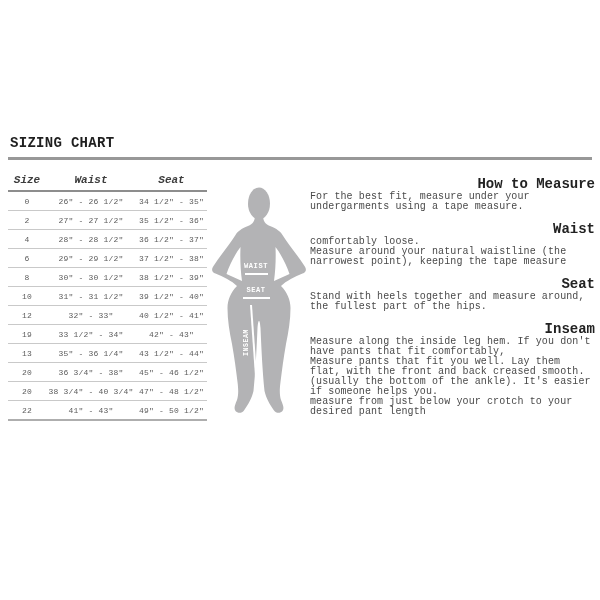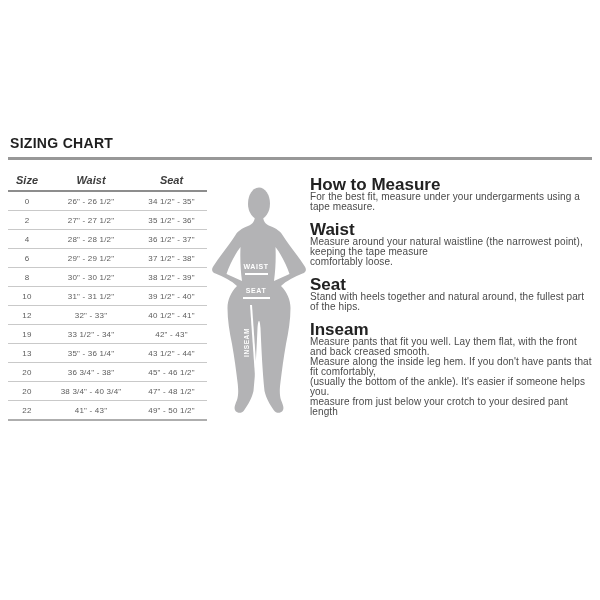--- a/index.html
+++ b/index.html
@@ -1,18 +1,18 @@
 <!DOCTYPE html>
 <html><head>
 <meta charset="utf-8">
 <style>
   html,body { margin:0; padding:0; background:#fff; }
   .canvas {
     position:relative; width:600px; height:600px; background:#ffffff;
-    font-family:Liberation Sans, sans-serif; overflow:hidden;
+    font-family:Liberation Mono, monospace; overflow:hidden;
   }
   .page-title {
     position:absolute; left:10px; top:135px;
     font-size:14px; font-weight:bold; color:#1f1f1f; letter-spacing:.3px;
   }
   .title-rule {
     position:absolute; left:8px; top:157px; width:584px; height:3px;
     background:#989898;
   }
   
@@ -48,21 +48,21 @@
   .waist-underline { left:245px; top:273px; width:23px; }
   .seat-underline  { left:243px; top:297px; width:27px; }
   .inseam-line {
     position:absolute; left:250px; top:305px; width:1.5px; height:91px;
     background:#ffffff; transform:rotate(-4deg); transform-origin:top center;
   }
   
   .instructions { position:absolute; left:310px; top:178px; width:285px; }
   .instr-section { margin:0 0 11px 0; }
   .instr-heading {
-    margin:0 0 1px 0; font-size:17px; font-weight:bold; color:#222222; line-height:13px;
+    margin:0 0 1px 0; font-size:14px; font-weight:bold; color:#222222; line-height:13px;text-align:right;
   }
   .txt-line { font-size:10px; line-height:10px; color:#4a4a4a; letter-spacing:.1px; }
 </style>
 </head>
 <body>
 
 <div class="canvas">
 
   <div class="page-title">SIZING CHART</div>
   <div class="title-rule"></div>
@@ -200,29 +200,29 @@
   <div class="inseam-line"></div>
   <div class="fig-label inseam-label">INSEAM</div>
 
   <div class="instructions">
     <div class="instr-section">
       <h3 class="instr-heading">How to Measure</h3>
       <div class="txt-line">For the best fit, measure under your undergarments using a tape measure.</div>
     </div>
     <div class="instr-section">
       <h3 class="instr-heading">Waist</h3>
+      <div class="txt-line">comfortably loose.</div>
       <div class="txt-line">Measure around your natural waistline (the narrowest point), keeping the tape measure</div>
-      <div class="txt-line">comfortably loose.</div>
     </div>
     <div class="instr-section">
       <h3 class="instr-heading">Seat</h3>
-      <div class="txt-line">Stand with heels together and natural around, the fullest part of the hips.</div>
+      <div class="txt-line">Stand with heels together and measure around, the fullest part of the hips.</div>
     </div>
     <div class="instr-section">
       <h3 class="instr-heading">Inseam</h3>
+      <div class="txt-line">Measure along the inside leg hem. If you don't have pants that fit comfortably,</div>
       <div class="txt-line">Measure pants that fit you well. Lay them flat, with the front and back creased smooth.</div>
-      <div class="txt-line">Measure along the inside leg hem. If you don't have pants that fit comfortably,</div>
       <div class="txt-line">(usually the bottom of the ankle). It's easier if someone helps you.</div>
       <div class="txt-line">measure from just below your crotch to your desired pant length</div>
     </div>
   </div>
 
 </div>
 
 </body></html>

